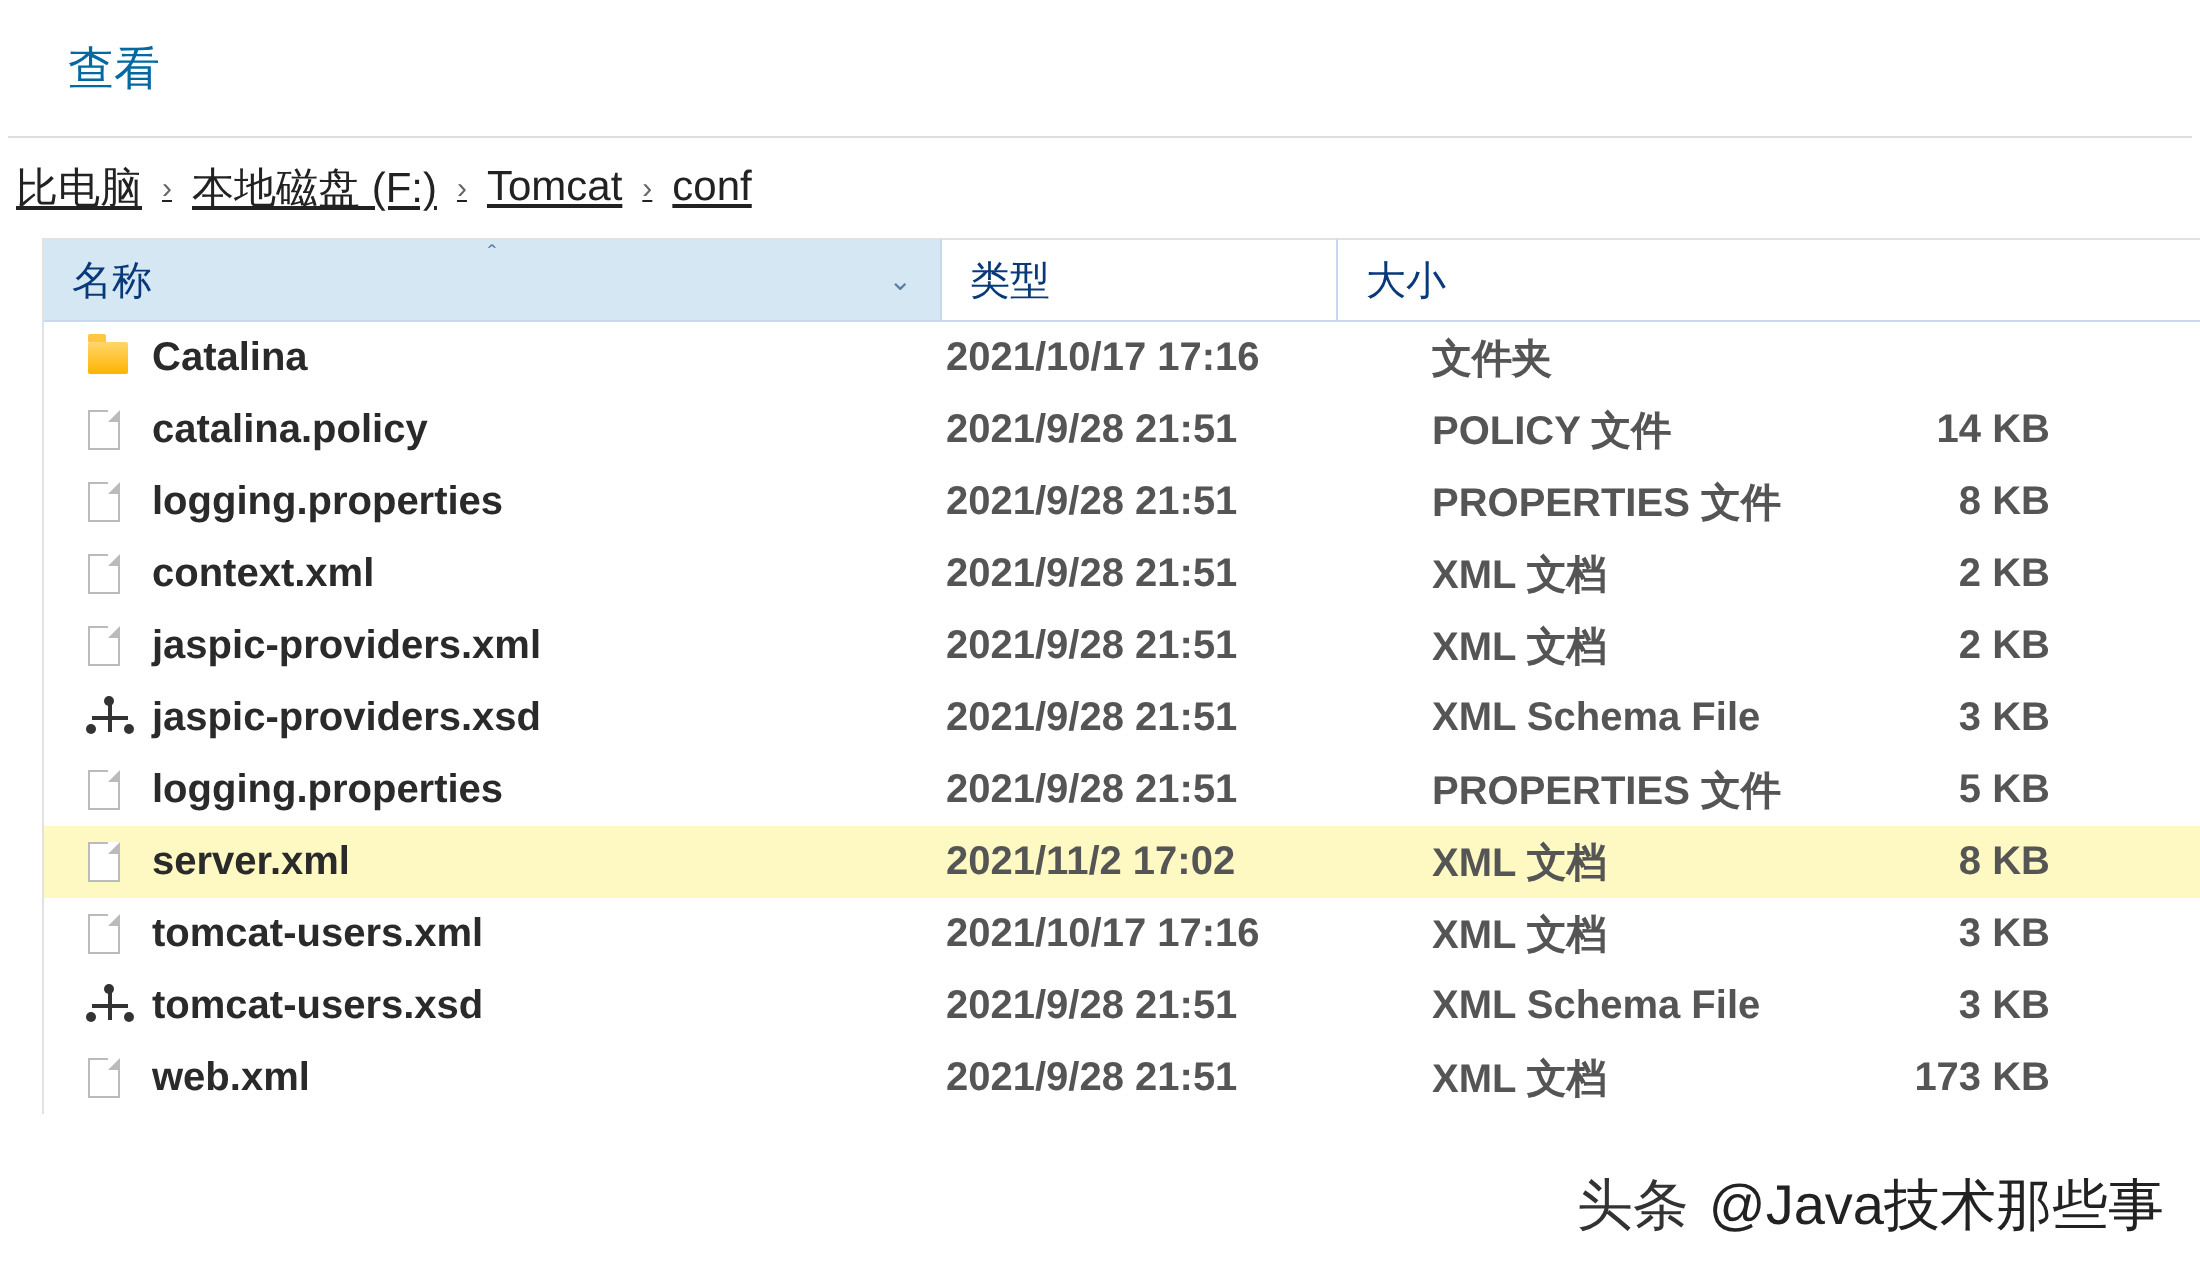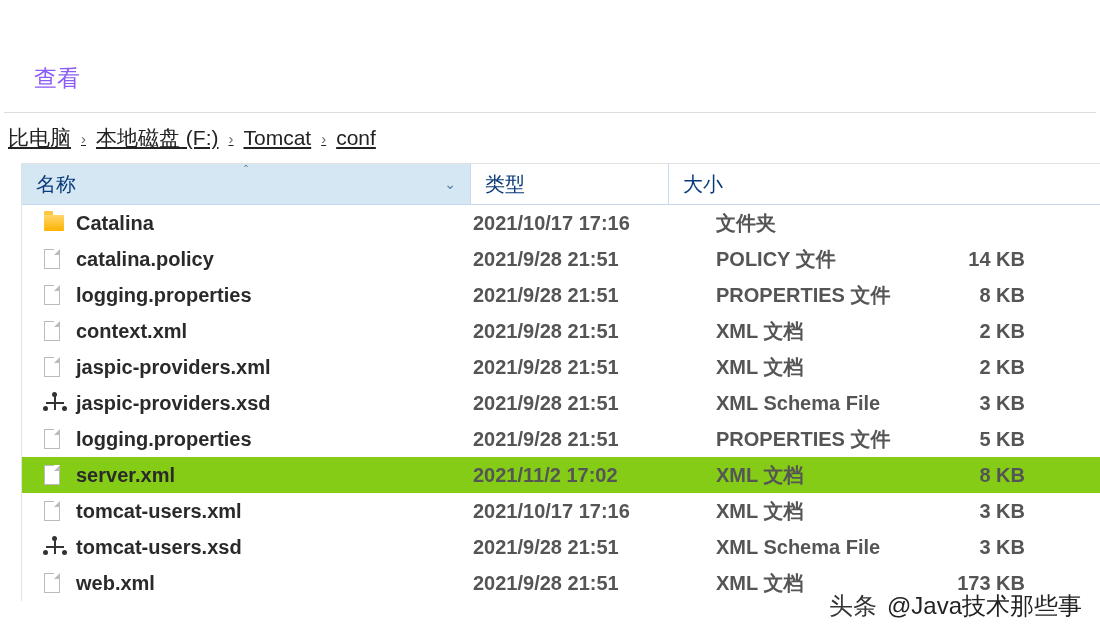--- a/index.html
+++ b/index.html
@@ -12,22 +12,21 @@
   background: #fff;
   overflow: hidden;
   position: relative;
 }
 .toolbar {
   height: 68px;
   padding: 0 34px;
   display: flex;
   align-items: center;
   font-size: 23px;
-  color: #8b5cf6;
-  margin-top: 44px;
+  color: #0369a1;
 }
 .divider-h {
   border-top: 1px solid #ddd;
   margin: 0 4px;
 }
 .breadcrumb {
   height: 50px;
   display: flex;
   align-items: center;
   padding: 0 8px;
@@ -90,21 +89,21 @@
 .rows { }
 .row {
   display: flex;
   align-items: center;
   height: 36px;
   padding-left: 22px;
   font-size: 20px;
   color: #2a2a2a;
   font-weight: bold;
 }
-.row.selected { background: #84cc16; }
+.row.selected { background: #fef9c3; }
 .row .icon-slot {
   width: 32px;
   display: flex;
   align-items: center;
   justify-content: flex-start;
 }
 .row .cell-name { width: 397px; }
 .row .cell-date { width: 243px; color: #555; }
 .row .cell-type { width: 198px; color: #555; }
 .row .cell-size { width: 135px; text-align: right; color: #555; padding-right: 24px; }
@@ -158,21 +157,21 @@
   background: #333;
   border-radius: 50%;
 }
 .xsd-icon .d1 { left: 8px; top: -2px; }
 .xsd-icon .d2 { left: -1px; top: 12px; }
 .xsd-icon .d3 { right: -1px; top: 12px; }
 .watermark {
   position: absolute;
   right: 18px;
   bottom: 14px;
-  font-size: 24px;
+  font-size: 28px;
   color: #333;
   font-weight: 500;
   display: flex;
   align-items: center;
   gap: 10px;
 }
 .watermark .author { color: #222; }
 </style>
 </head>
 <body>

